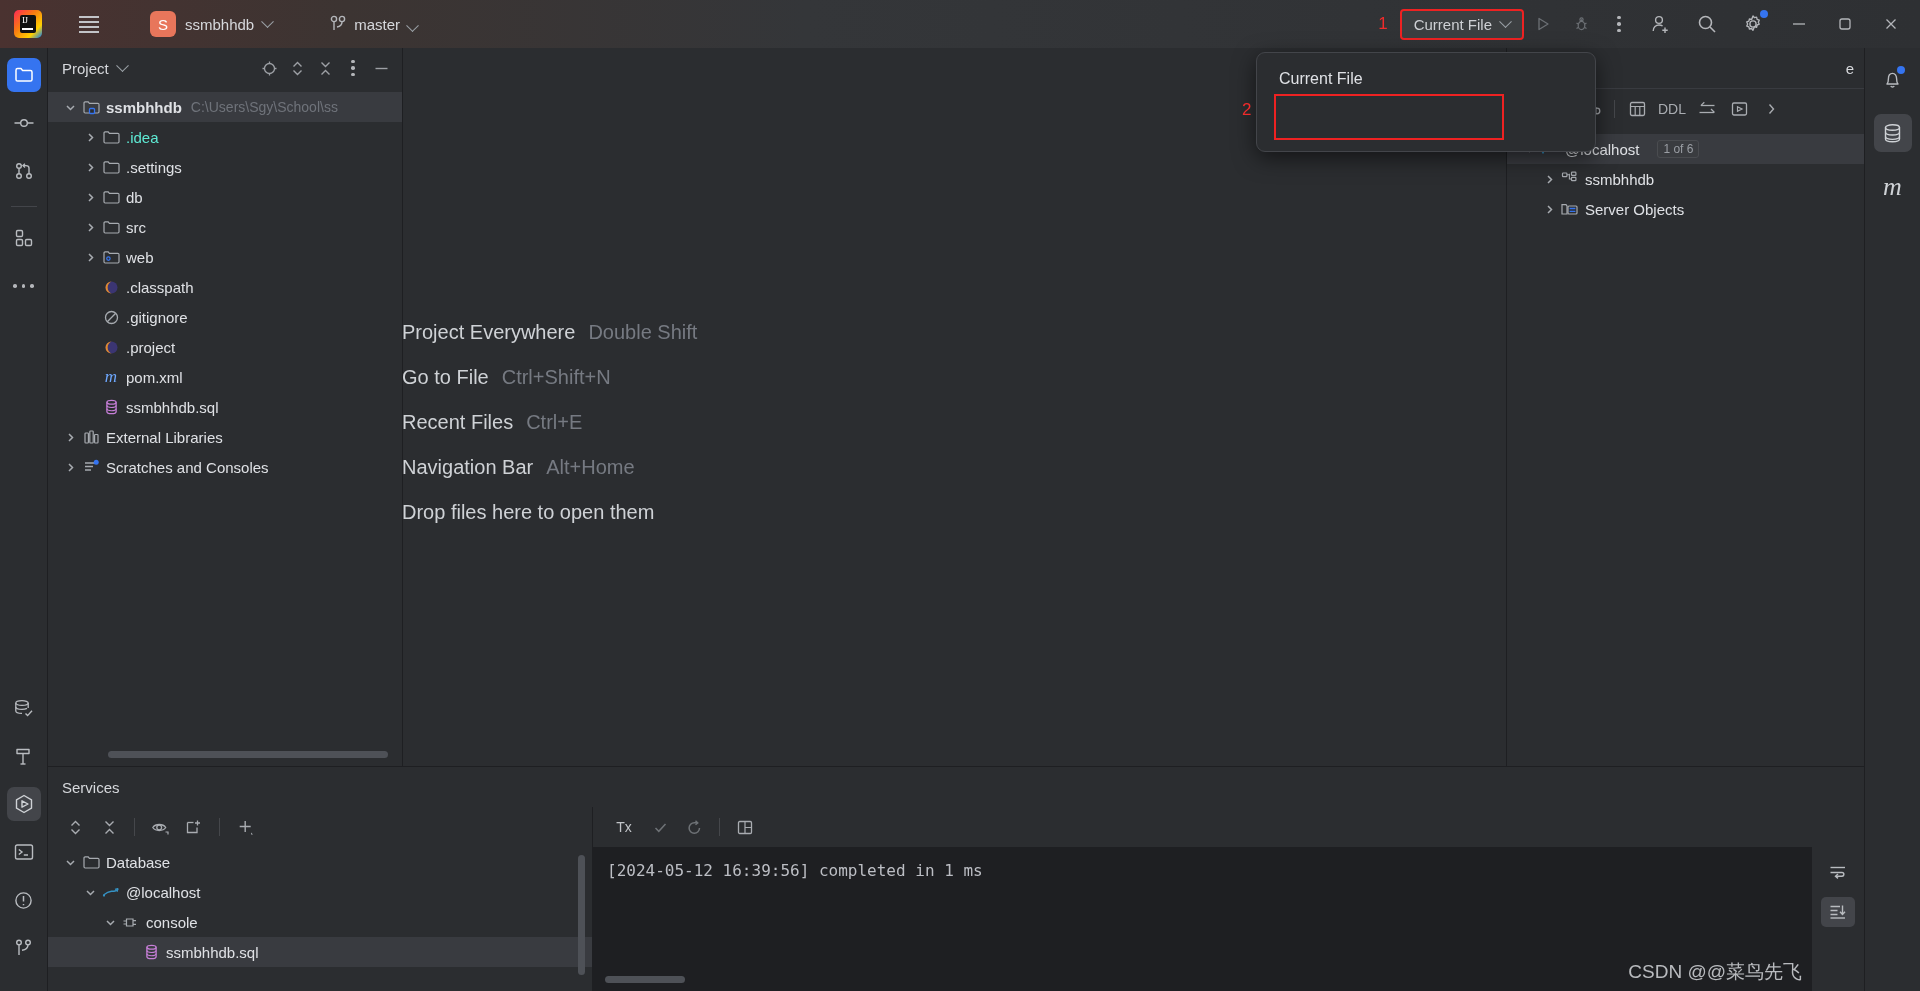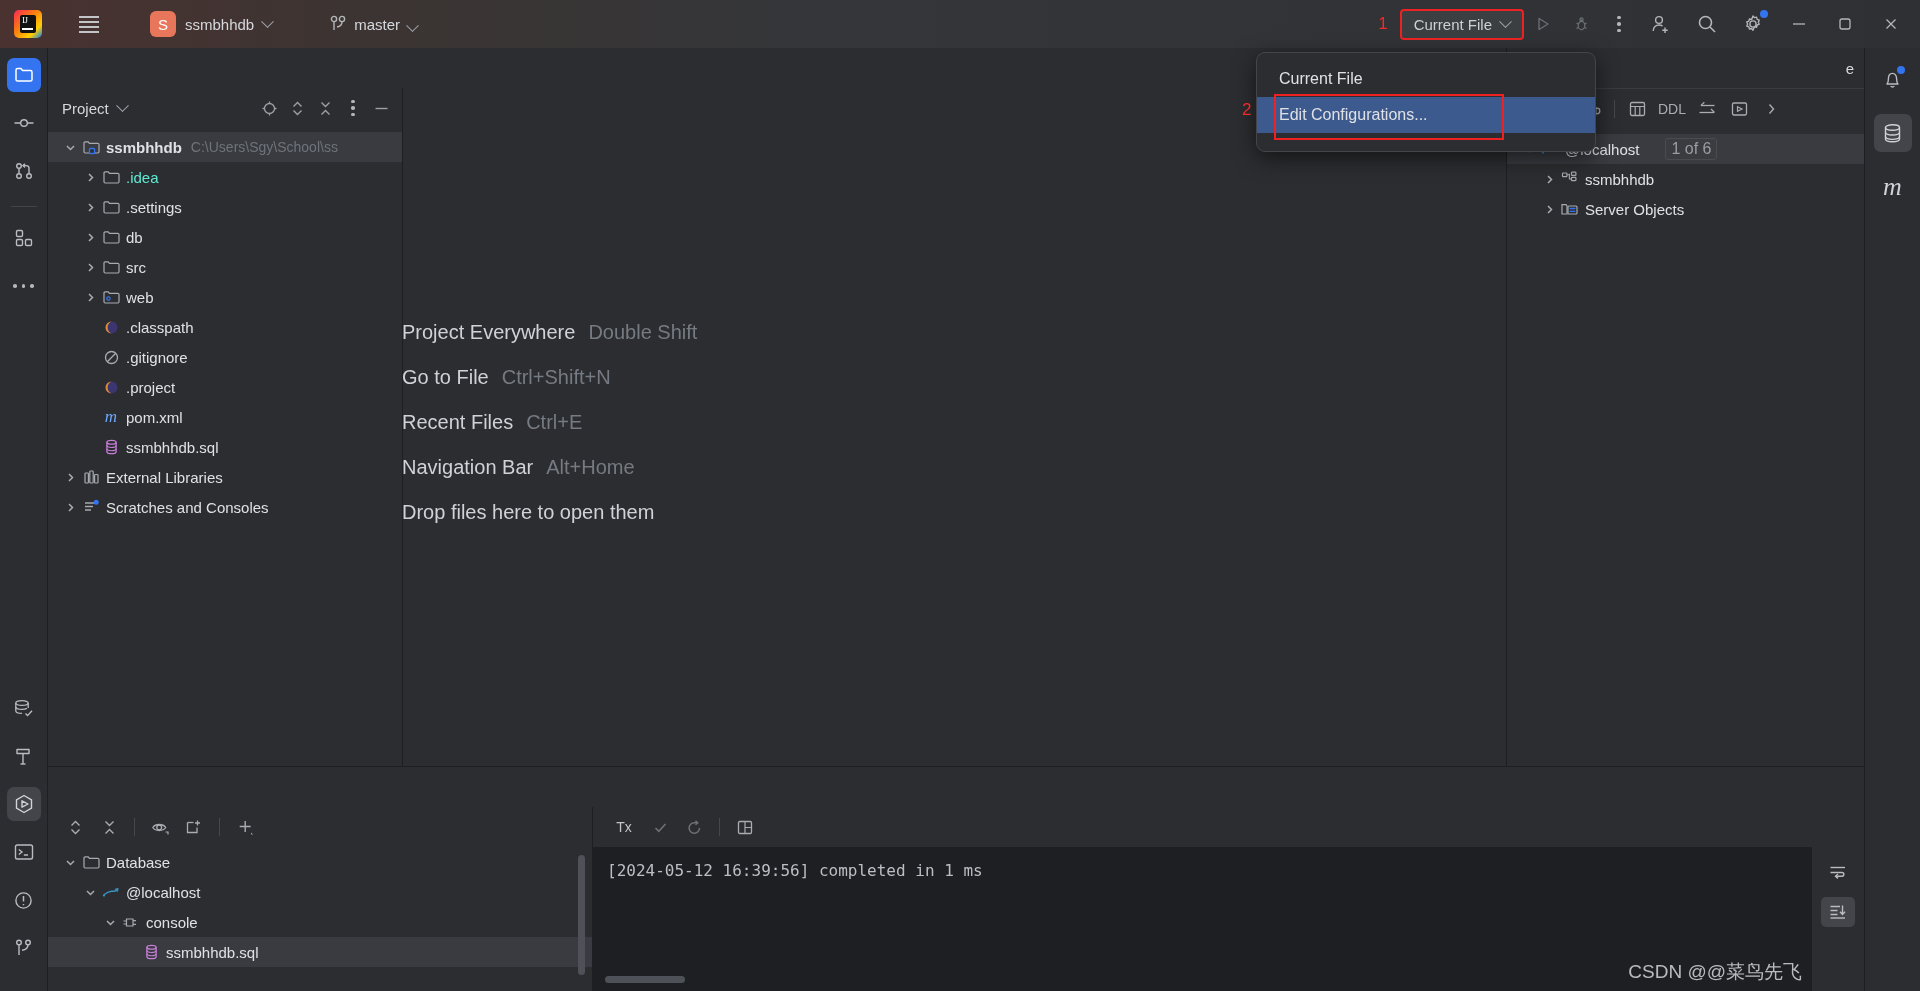--- a/index.html
+++ b/index.html
@@ -71,21 +71,21 @@
   .rail-ic { width:34px; height:34px; margin-bottom:14px; display:flex; align-items:center; justify-content:center;
     border-radius:7px; cursor:pointer; color:#b9bcc0; }
   .rail-ic.active { background:#3574f0; color:#fff; }
   .rail-ic.active2 { background:#43454a; color:#cfd2d6; }
   .rail-sep { width:26px; height:1px; background:#43454a; margin:4px 0 14px; }
   .rail-bottom { margin-top:auto; display:flex; flex-direction:column; align-items:center; padding-bottom:12px; }
 
   
   .project-tw {
     position:absolute; left:48px; top:48px; width:355px; height:718px;
-    background:#2b2d30; border-right:1px solid #1e1f22;margin-top:40px;
+    background:#2b2d30; border-right:1px solid #1e1f22;
   }
   .tw-header { height:40px; display:flex; align-items:center; padding:0 8px 0 14px; }
   .tw-title { font-size:15px; color:#d6d8dc; cursor:pointer; }
   .tw-actions { margin-left:auto; display:flex; align-items:center; gap:2px; }
   .tw-ic { width:26px; height:26px; display:flex; align-items:center; justify-content:center; cursor:pointer; color:#9da0a5; }
 
   .tree { padding-top:4px; font-size:15px; }
   .trow { height:30px; display:flex; align-items:center; cursor:pointer; white-space:nowrap; }
   .trow.sel { background:#393b40; }
   .tarrow { width:20px; display:flex; align-items:center; justify-content:center; color:#a7abb0; flex:none; }
@@ -115,22 +115,22 @@
     background:#2b2d30; border-left:1px solid #1e1f22;
   }
   .db-header { height:40px; display:flex; align-items:center; justify-content:flex-end; padding-right:10px;
     font-size:15px; color:#d6d8dc; }
   .db-toolbar { height:40px; display:flex; align-items:center; gap:2px; padding:0 6px; border-top:1px solid #393b40; }
   .db-ic { width:30px; height:28px; display:flex; align-items:center; justify-content:center; color:#a9acb1; cursor:pointer; }
   .db-sep { width:1px; height:18px; background:#45474b; margin:0 5px; }
   .ddl-text { font-size:14px; color:#a9acb1; padding:0 4px; cursor:pointer; }
   .db-tree { padding-top:6px; font-size:15px; }
   .badge-count {
-    font-size:16px; color:#9a9ea4; background:#3a3c40; border:1px solid #4a4c50;
-    border-radius:3px; padding:1px 5px; margin-left:26px;
+    font-size:12px; color:#9a9ea4; background:#3a3c40; border:1px solid #4a4c50;
+    border-radius:3px; padding:1px 5px; margin-left:18px;
   }
 
   
   .rrail {
     position:absolute; right:0; top:48px; width:56px; height:943px;
     background:#2b2d30; border-left:1px solid #1e1f22;
     display:flex; flex-direction:column; align-items:center; padding-top:12px;
   }
   .rrail-ic { width:38px; height:38px; margin-bottom:16px; display:flex; align-items:center; justify-content:center;
     border-radius:7px; cursor:pointer; color:#b9bcc0; position:relative; }
@@ -730,20 +730,21 @@
         <path d="M4.5 10.3 C4.5 11.8 7.6 13 11.5 13 C15.4 13 18.5 11.8 18.5 10.3" fill="none" stroke="#cfd2d6" stroke-width="1.3"></path>
         <path d="M4.5 14.6 C4.5 16.1 7.6 17.3 11.5 17.3 C15.4 17.3 18.5 16.1 18.5 14.6" fill="none" stroke="#cfd2d6" stroke-width="1.3"></path>
       </svg>
     </div>
     <div class="rrail-ic">
       <span style="font-family:'Liberation Serif',serif; font-style:italic; font-size:26px; color:#cfd2d6;">m</span>
     </div>
   </div>
 
   <div class="services">
+    <div class="svc-title">Services</div>
     <div class="svc-body">
 
       <div class="svc-left">
         <div class="svc-toolbar">
           <div class="svc-ic">
             <svg width="15" height="17" viewBox="0 0 15 17">
                 <path d="M3.5 6.5 L7.5 2.5 L11.5 6.5 M3.5 10.5 L7.5 14.5 L11.5 10.5" fill="none" stroke="#a9acb1" stroke-width="1.4"></path>
               </svg>
           </div>
           <div class="svc-ic">
@@ -885,18 +886,17 @@
           </div>
         </div>
 
         <div class="watermark">CSDN @@菜鸟先飞</div>
       </div>
     </div>
   </div>
 
   <div class="popup">
     <div class="popup-item">Current File</div>
-    <div class="popup-item hl">Edit Configurations...</div>
   </div>
   <span class="redmark-2">2</span>
   <div class="redbox-2"></div>
 
 </div>
 
 </body></html>

